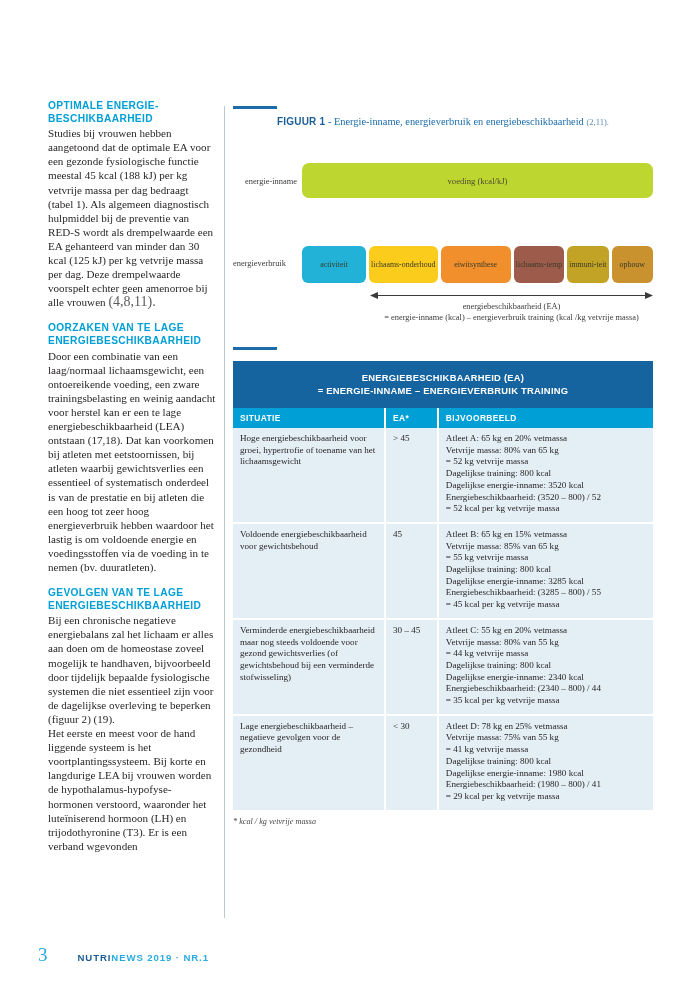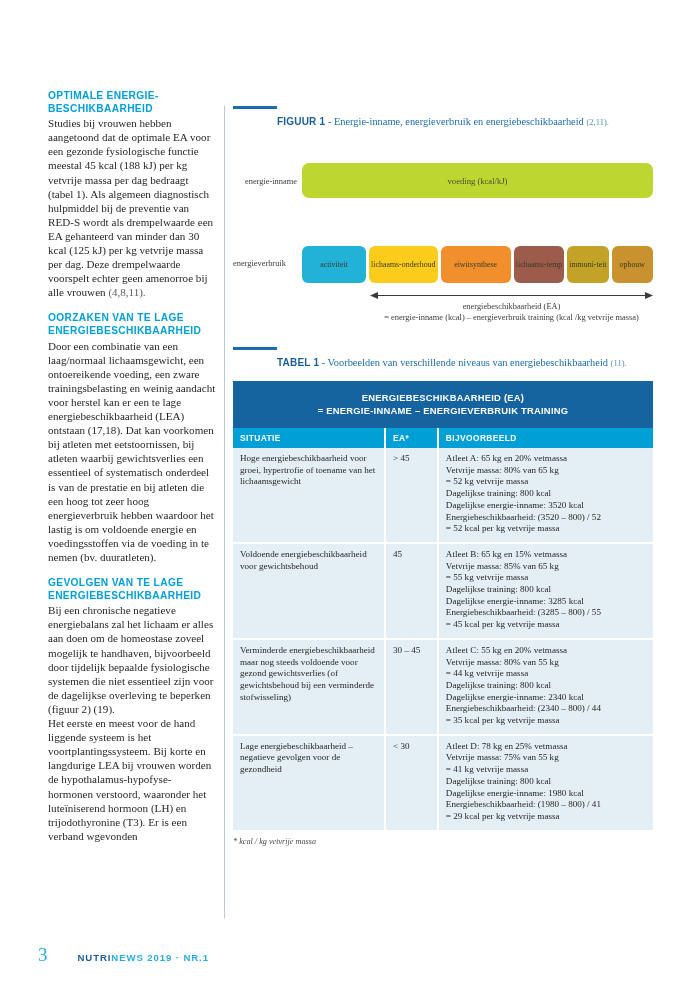--- a/index.html
+++ b/index.html
@@ -13,21 +13,21 @@
     position: relative;
     font-family: "Liberation Sans", sans-serif;
     color: #231f20;
     overflow: hidden;
   }
 
   
   #left-column {
     position: absolute;
     left: 48px;
-    top: 90px;
+    top: 100px;
     width: 168px;
   }
   .side-heading {
     color: #00a0d6;
     font-weight: bold;
     font-size: 10.2px;
     line-height: 12.6px;
     letter-spacing: 0.35px;
     text-transform: uppercase;
     margin: 0 0 1px 0;
@@ -35,21 +35,21 @@
   .side-para {
     font-family: "Liberation Serif", serif;
     font-size: 11.1px;
     line-height: 14.1px;
     color: #231f20;
     margin: 0;
     text-align: left;
   }
   .side-block { margin-bottom: 13px; }
   .side-block:last-child { margin-bottom: 0; }
-  .ref { font-size: 11px; color: #5c5c5c; }
+  .ref { font-size: 14px; color: #5c5c5c; }
 
   
   #column-divider {
     position: absolute;
     left: 224px;
     top: 106px;
     width: 1px;
     height: 812px;
     background: #b9c7cf;
   }
@@ -308,23 +308,20 @@
         <div id="ea-annotation">
           <div>energiebeschikbaarheid (EA)</div>
           <div>= energie-inname (kcal) – energieverbruik training (kcal /kg vetvrije massa)</div>
         </div>
       </div>
     </div>
   </div>
 
   <div id="table-section">
     <div class="accent-rule"></div>
-    <p class="caption">
-      <span class="cap-label">TABEL 1</span><span> - Voorbeelden van verschillende niveaus van energiebeschikbaarheid </span><span class="cap-ref">(11).</span>
-    </p>
 
     <table id="table-1">
       <thead>
         <tr class="tbl-title">
           <td colspan="3">
             <div>ENERGIEBESCHIKBAARHEID (EA)</div>
             <div>= ENERGIE-INNAME – ENERGIEVERBRUIK TRAINING</div>
           </td>
         </tr>
       </thead>

